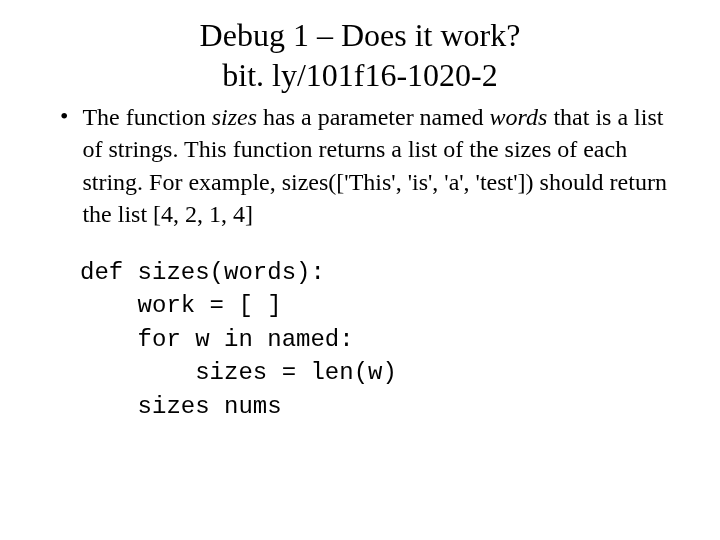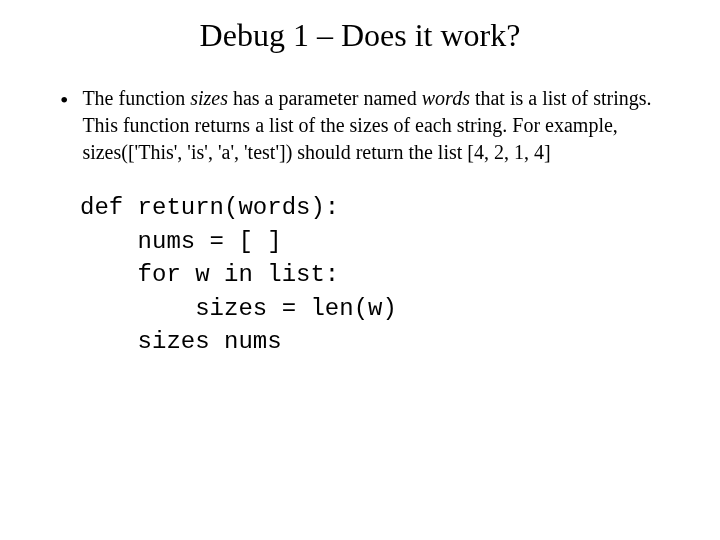--- a/index.html
+++ b/index.html
@@ -13,59 +13,60 @@
       background: #ffffff;
       font-family: "Times New Roman", Times, serif;
       color: #000000;
       padding: 15px 50px 20px 50px;
     }
     .title {
       text-align: center;
       font-size: 32px;
       font-weight: normal;
       line-height: 1.25;
-      margin-bottom: 30px;
+      margin-bottom: 6px;
     }
     .bullet-block {
       display: flex;
       margin-left: 10px;
       margin-bottom: 25px;
     }
     .bullet-marker {
       font-size: 24px;
       line-height: 1.3;
       margin-right: 14px;
       flex-shrink: 0;
     }
     .bullet-text {
-      font-size: 20px;
+      font-size: 24px;
       line-height: 1.35;
     }
     .italic {
       font-style: italic;
     }
     .code-block {
       font-family: "Courier New", Courier, monospace;
       font-size: 24px;
       line-height: 1.4;
       white-space: pre;
       margin-left: 30px;
     }
   </style>
 </head>
 <body>
 
 <div class="title">
   <span>Debug 1 – Does it work?</span><br>
+  <span>bit. ly/101f16-1020-2</span>
 </div>
 
 <div class="bullet-block">
   <span class="bullet-marker">•</span>
   <span class="bullet-text">
     <span>The function </span><span class="italic">sizes</span><span> has a parameter named </span><span class="italic">words</span><span> that is a list of strings. This function returns a list of the sizes of each string. For example, sizes(['This', 'is', 'a', 'test']) should return the list [4, 2, 1, 4]</span>
   </span>
 </div>
 
-<div class="code-block"><span>def return(words):</span>
-<span>    nums = [ ]</span>
-<span>    for w in list:</span>
+<div class="code-block"><span>def sizes(words):</span>
+<span>    work = [ ]</span>
+<span>    for w in named:</span>
 <span>        sizes = len(w)</span>
 <span>    sizes nums</span></div>
 
 </body></html>

